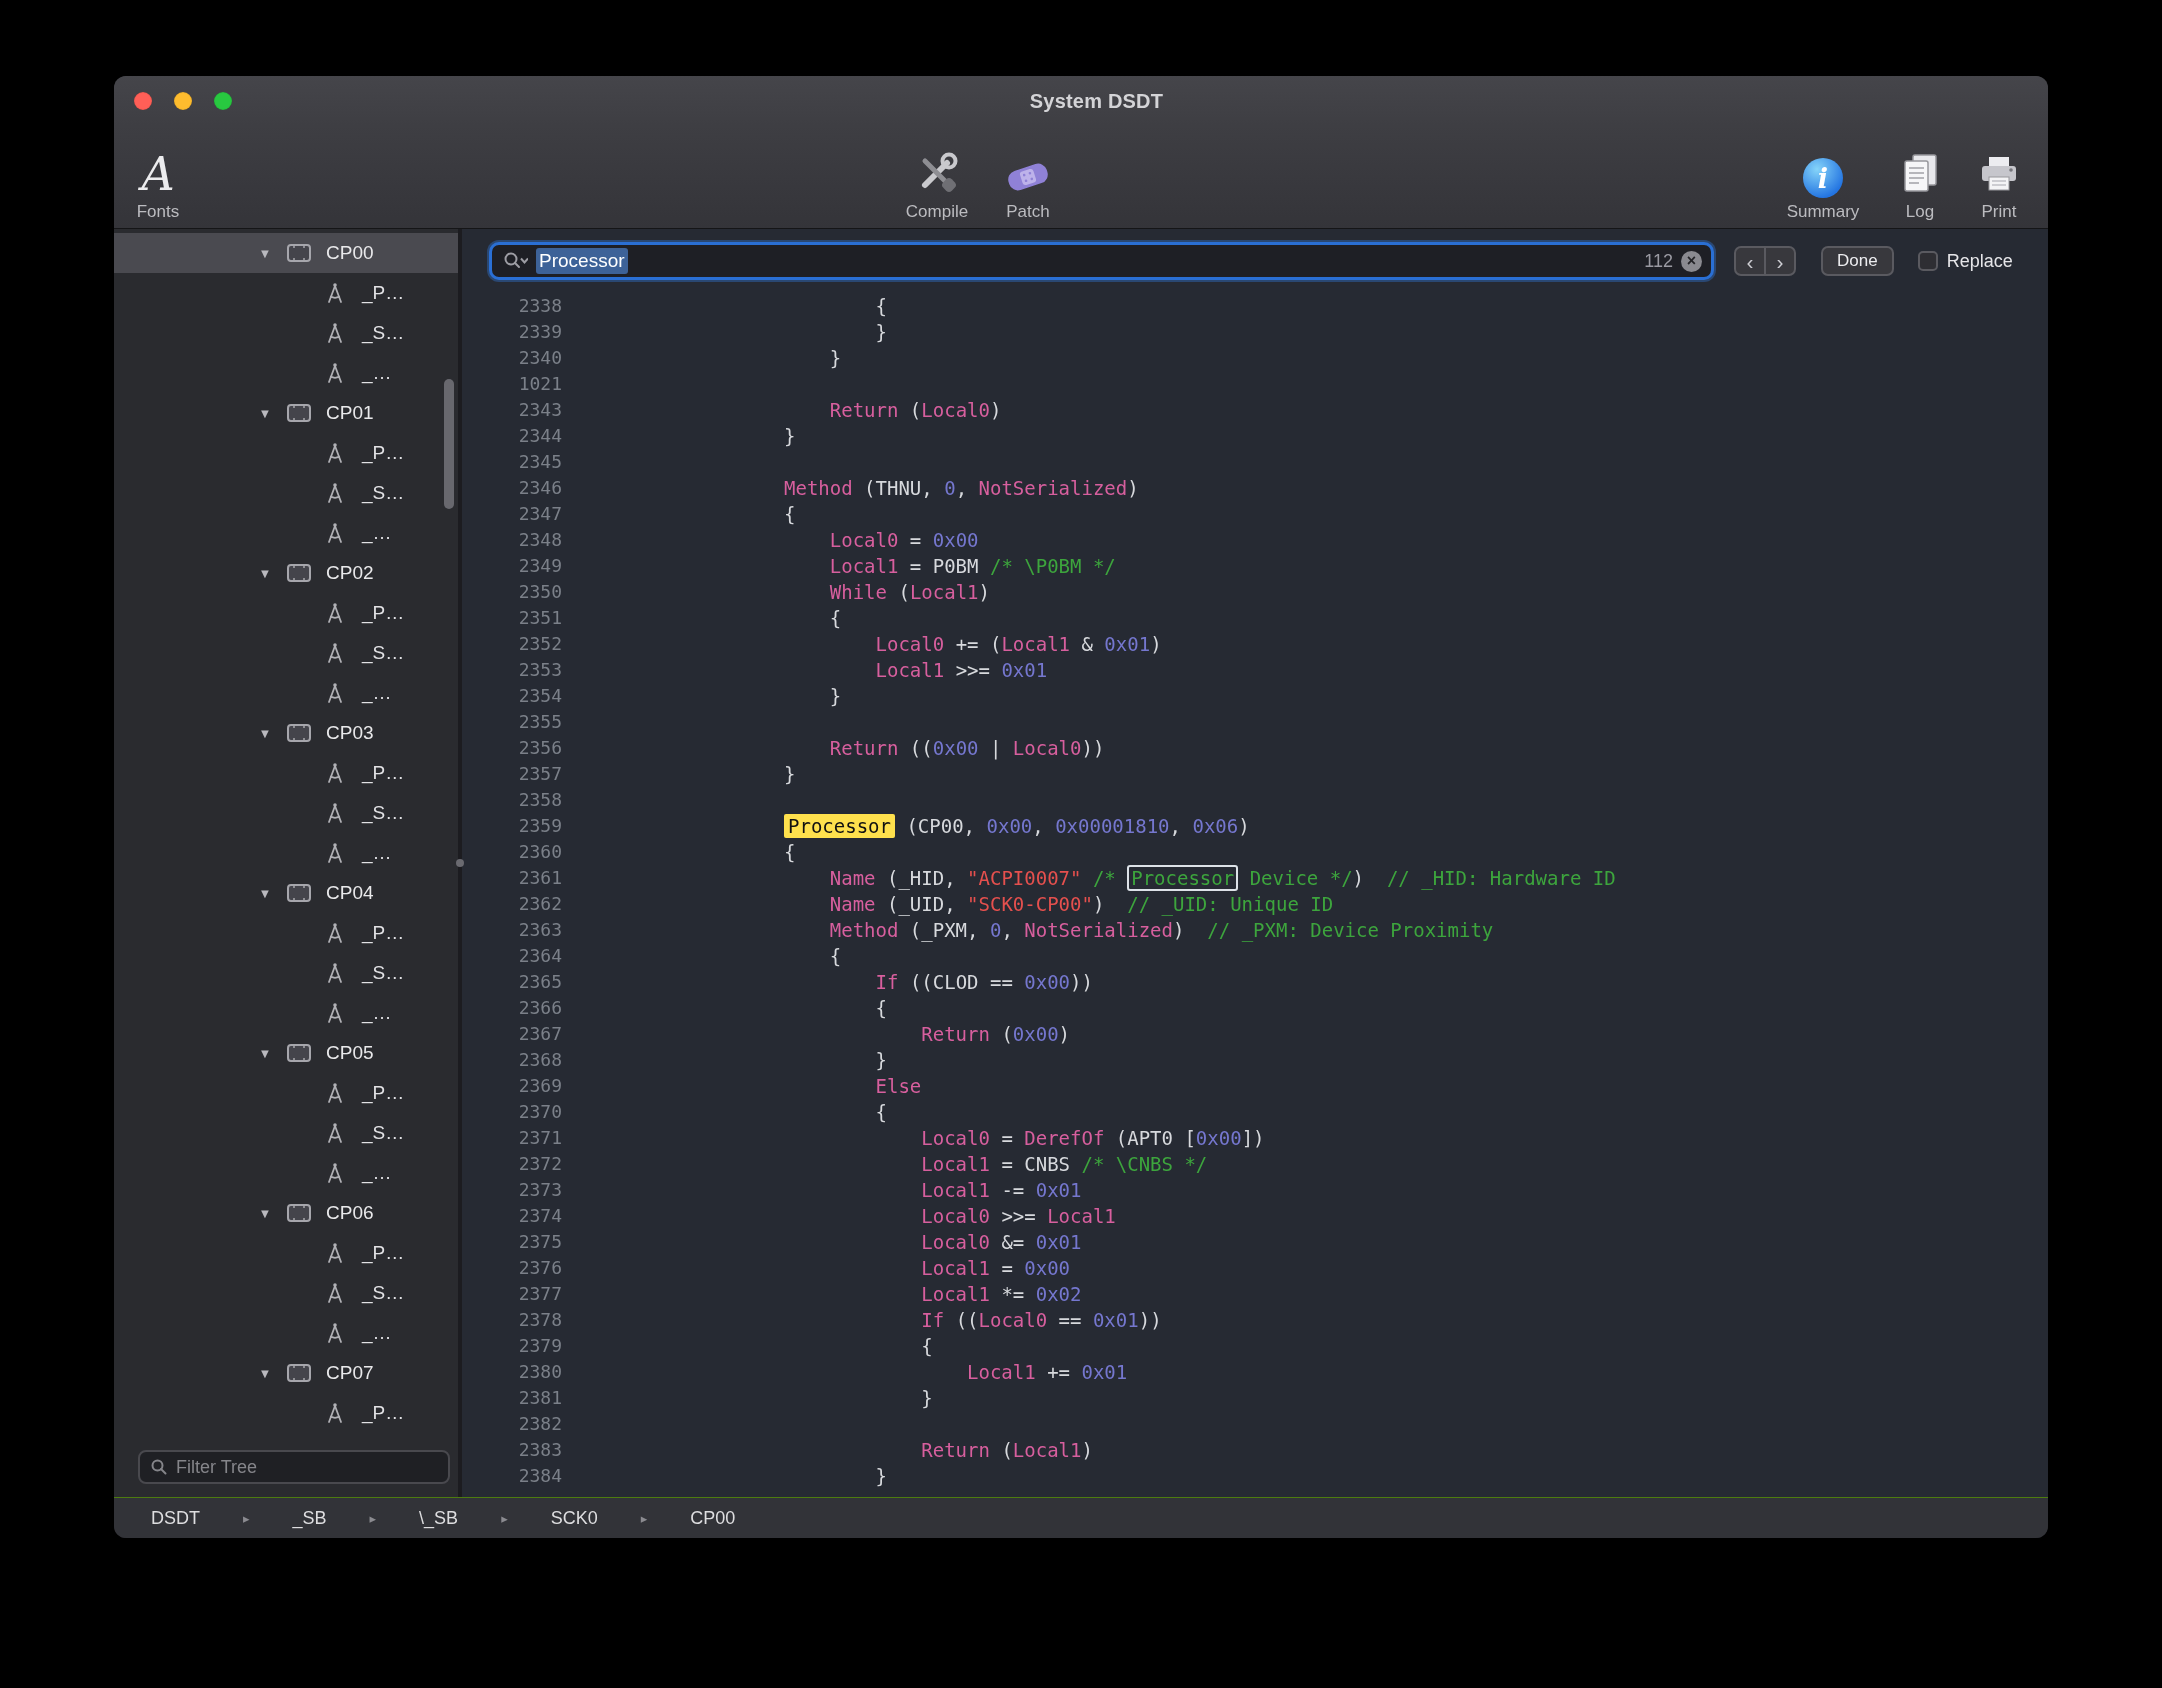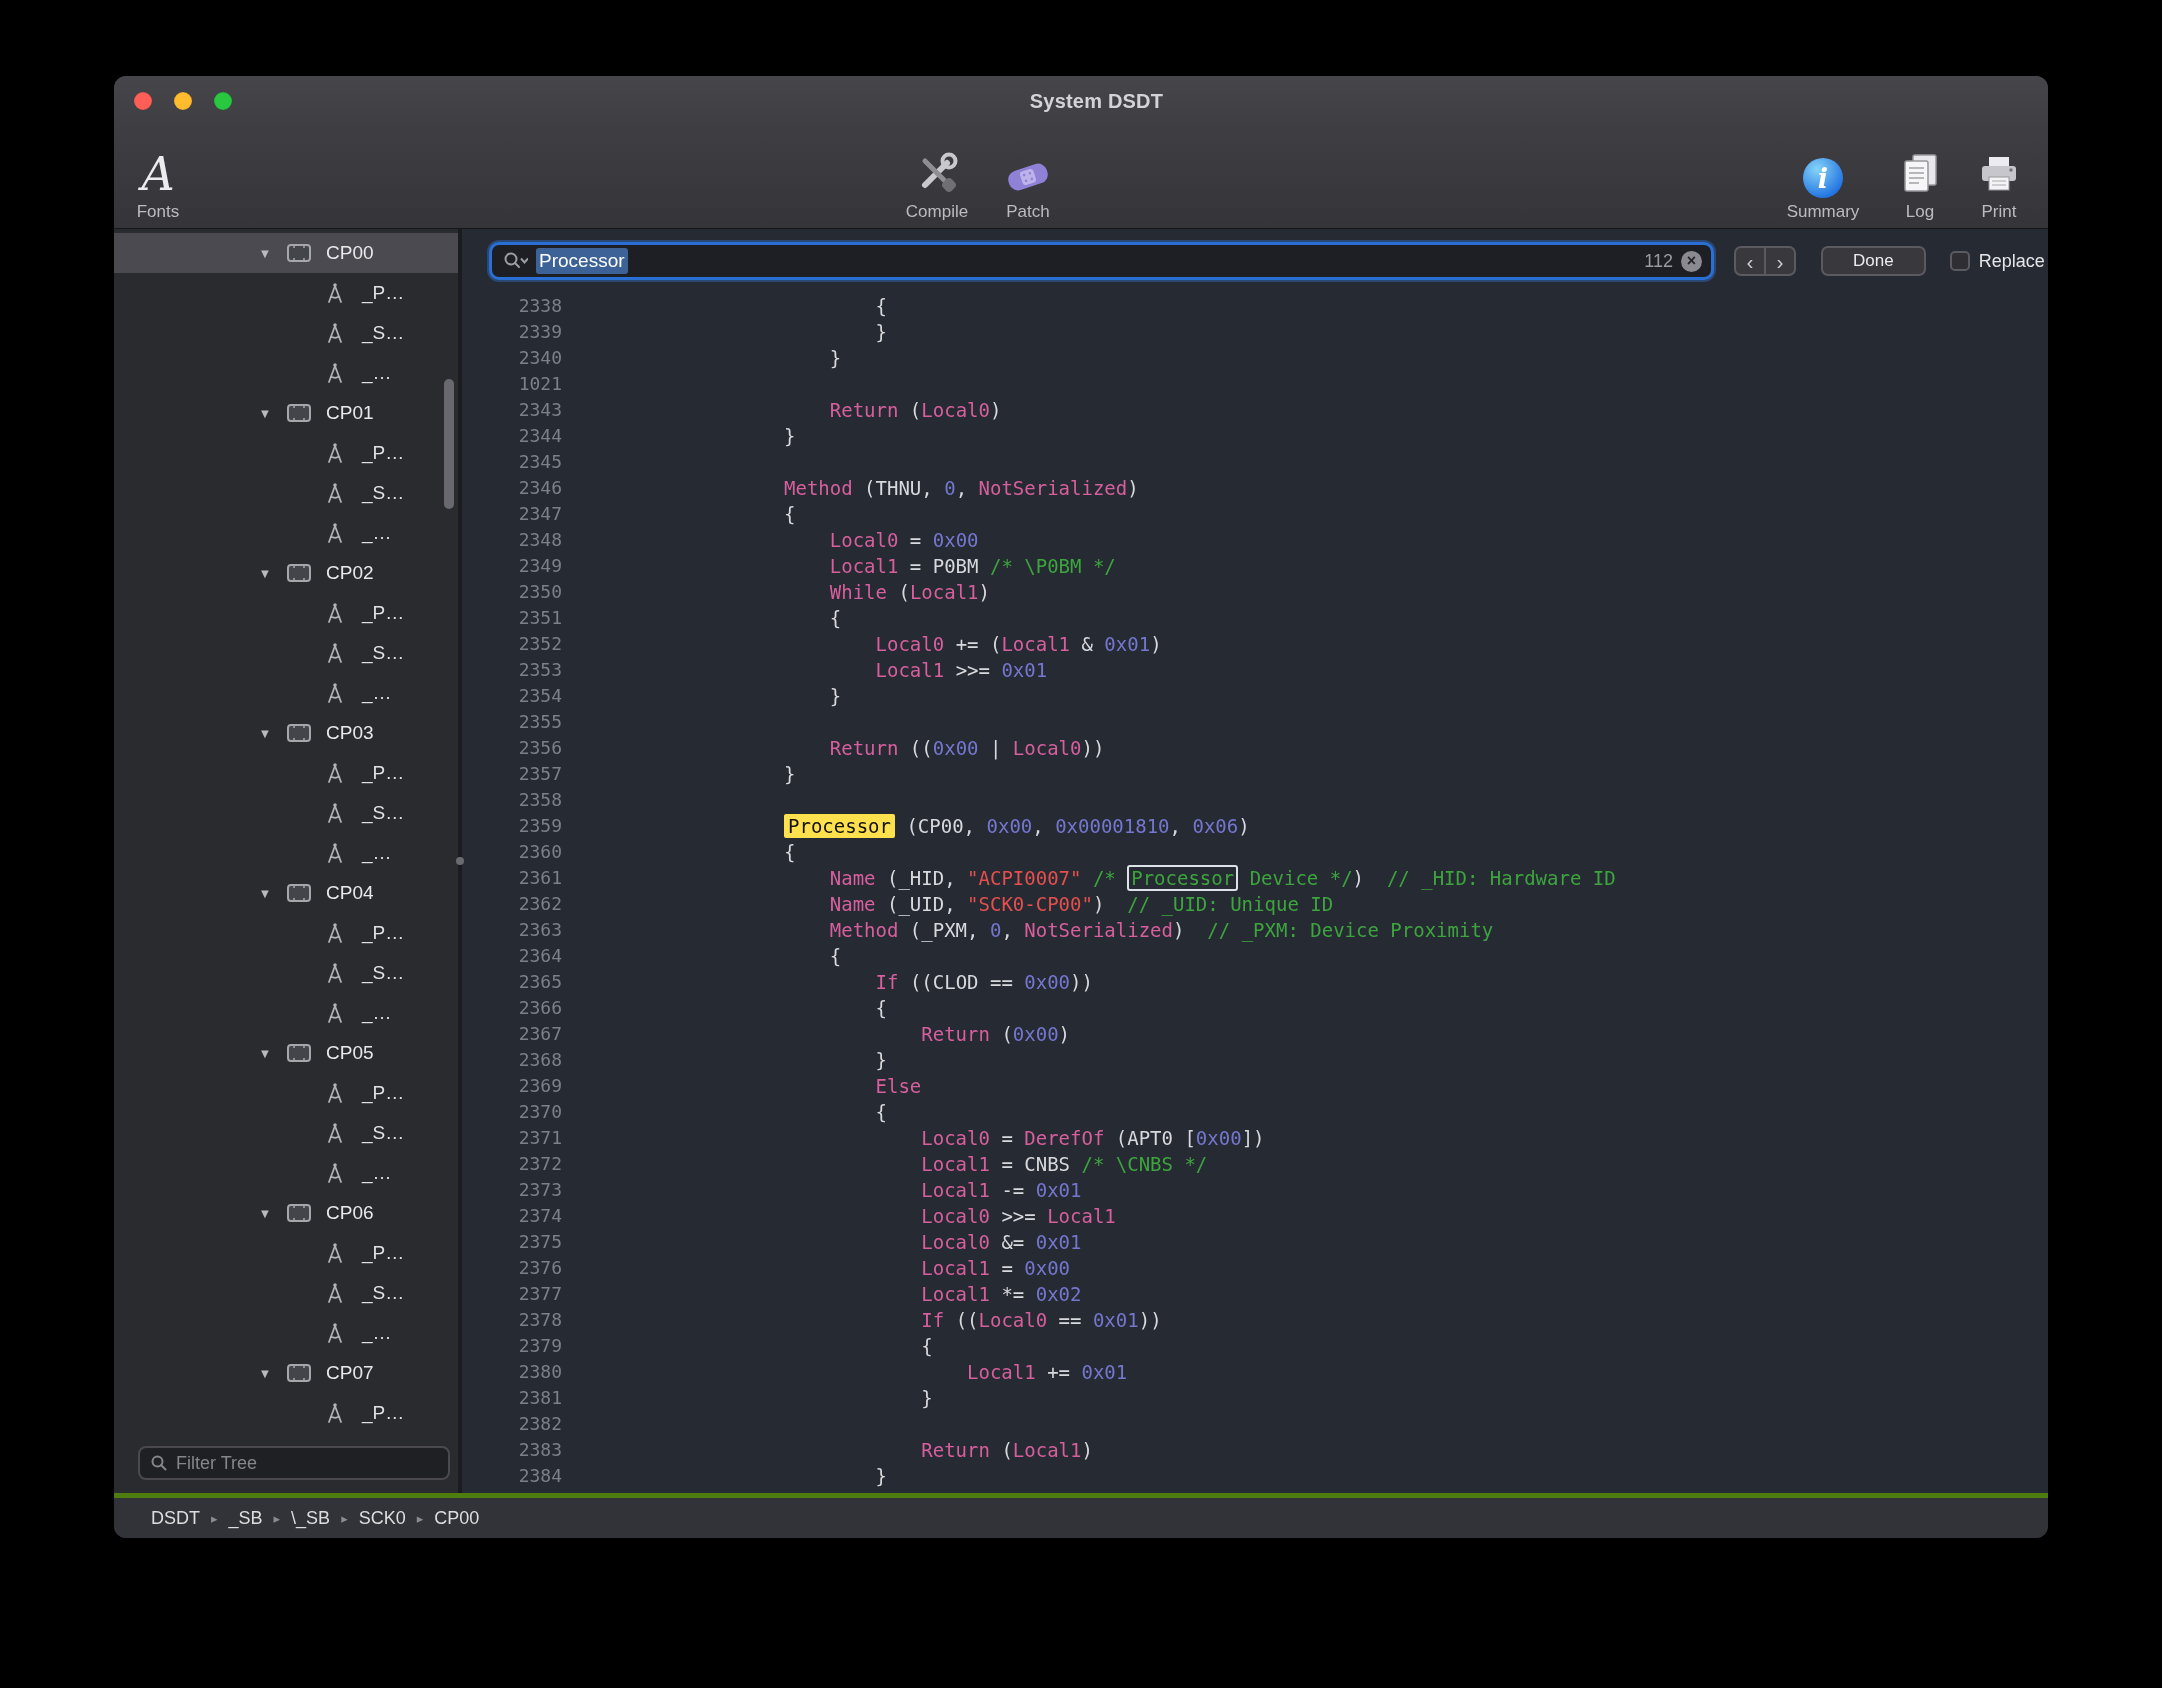--- a/index.html
+++ b/index.html
@@ -64,41 +64,41 @@
               display:flex;align-items:center;padding:0 9px 0 10px;gap:8px;}
   .find-query{background:var(--selection,#3d6298);color:#ffffff;font-size:19px;padding:2px 3px;border-radius:3px;}
   .find-spacer{flex:1;}
   .find-count{color:#9a9aa2;font-size:18px;}
   .find-clear{width:21px;height:21px;border-radius:50%;background:#8a8a90;color:#232327;
               display:flex;align-items:center;justify-content:center;font-size:16px;font-weight:bold;line-height:1;}
   .steppers{margin-left:20px;display:flex;border:2px solid #5a5a60;border-radius:7px;overflow:hidden;
             height:30px;box-sizing:border-box;background:#38383d;}
   .stepper{width:28px;display:flex;align-items:center;justify-content:center;color:#cfcfd4;font-size:21px;line-height:1;}
   .stepper + .stepper{border-left:2px solid #5a5a60;}
-  .done-btn{margin-left:25px;height:30px;box-sizing:border-box;padding:0 30px;border:2px solid #5a5a60;
+  .done-btn{margin-left:25px;height:30px;box-sizing:border-box;padding:0 14px;border:2px solid #5a5a60;
             border-radius:7px;background:#38383d;color:#ececef;font-size:17px;display:flex;align-items:center;}
   .replace-check{margin-left:24px;width:20px;height:20px;box-sizing:border-box;border:2px solid #5a5a60;
                  border-radius:5px;background:#2e2e33;flex:none;}
   .replace-label{margin-left:9px;color:#e6e6e9;font-size:18px;}
 
   
   .editor{flex:1;overflow:hidden;font-family:"DejaVu Sans Mono","Liberation Mono",monospace;}
   .code-line{display:flex;height:26px;line-height:26px;white-space:pre;}
   .line-number{width:100px;flex:none;text-align:right;color:#7b8089;font-size:18px;}
   .code-text{margin-left:39px;font-size:19px;color:#d7d9dd;}
   .tok-k{color:var(--keyword,#d75f9e);}
   .tok-n{color:var(--number,#7577cf);}
   .tok-s{color:var(--string,#e5504e);}
   .tok-c{color:var(--comment,#3da53d);}
   .tok-h{background:var(--highlight,#ffe14d);color:#111;padding:1px 4px;border-radius:2px;}
   .tok-b{border:2px solid #dde2e8;border-radius:3px;padding:0 2px;color:var(--comment,#3da53d);}
 
   
-  .breadcrumb-bar{height:40px;flex:none;background:#323338;border-top:5px solid #4d7c0f;
-                  display:flex;align-items:center;padding-left:37px;}
+  .breadcrumb-bar{height:40px;flex:none;background:#323338;border-top:1px solid #4d7c0f;
+                  display:flex;align-items:center;padding-left:37px;gap:32px;}
   .bc-item{color:#dedee0;font-size:18px;}
   .bc-sep{color:#8b8b90;margin:0 11px;font-size:13px;}
 </style>
 </head>
 <body>
 
 <div class="window">
 
   <div class="titlebar">
     <div class="traffic">

